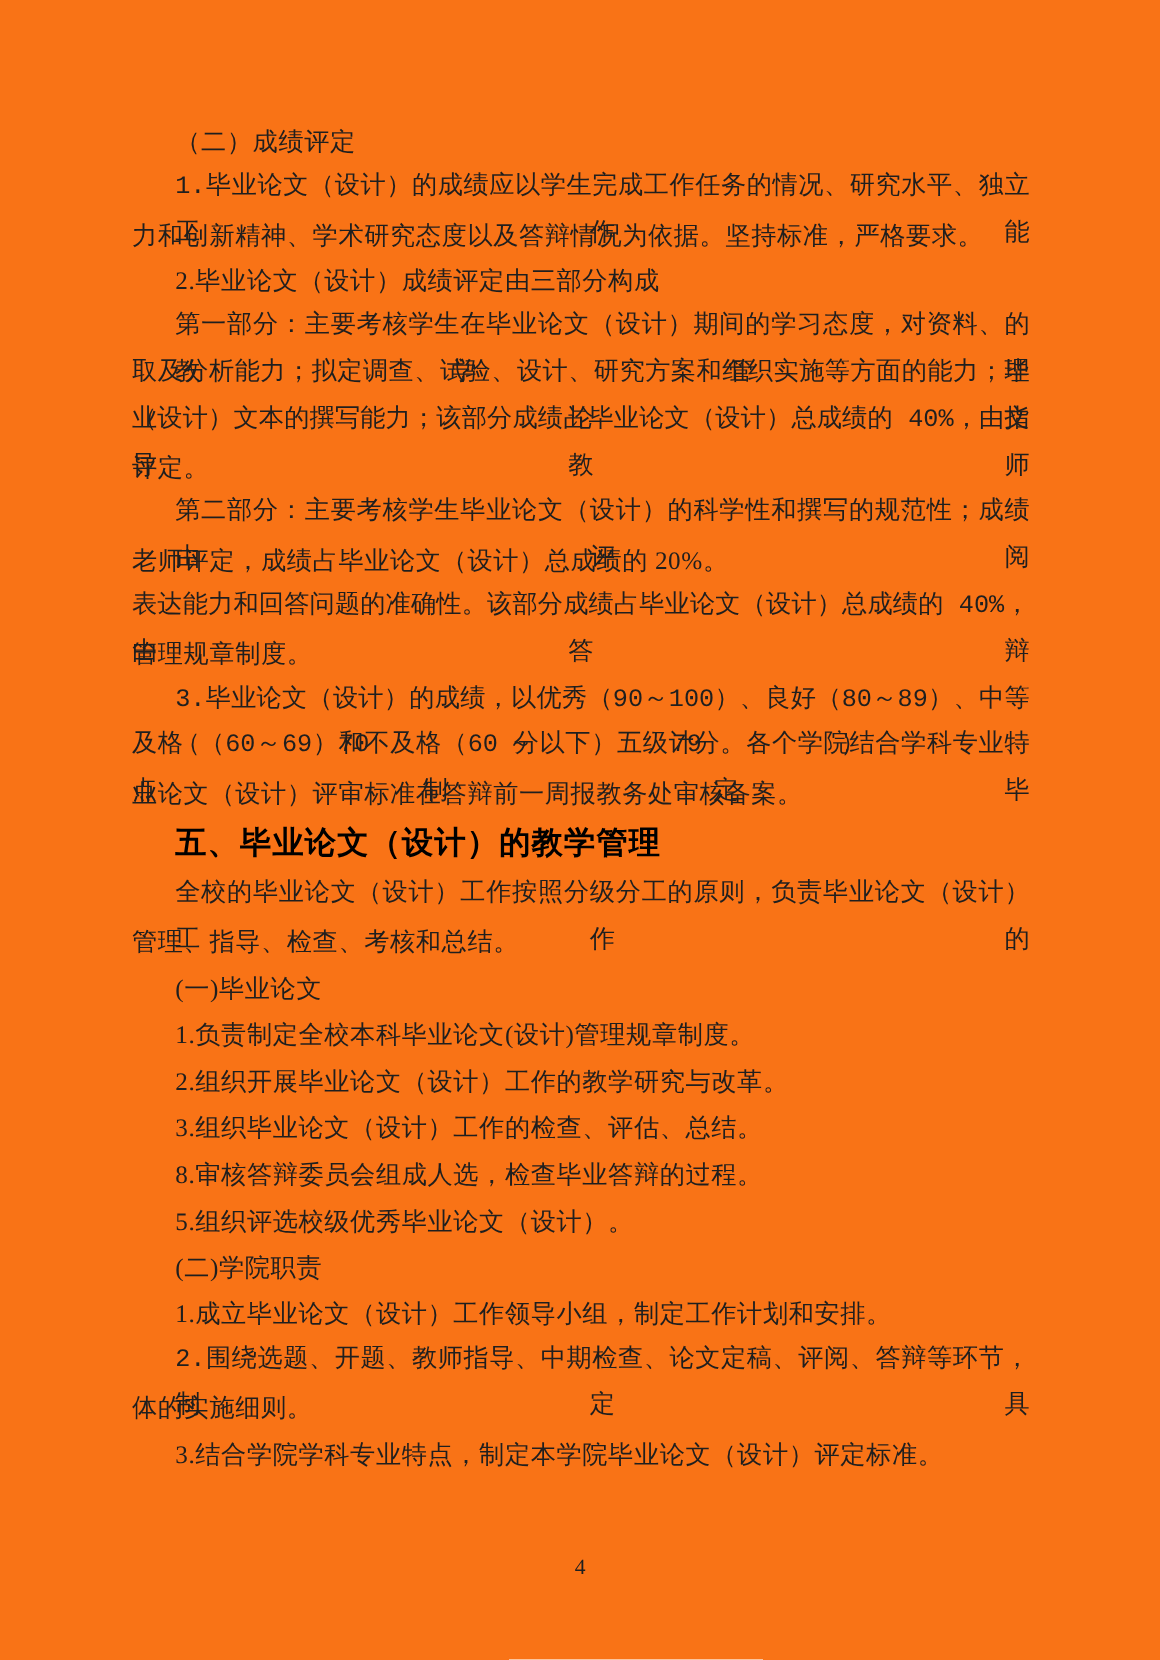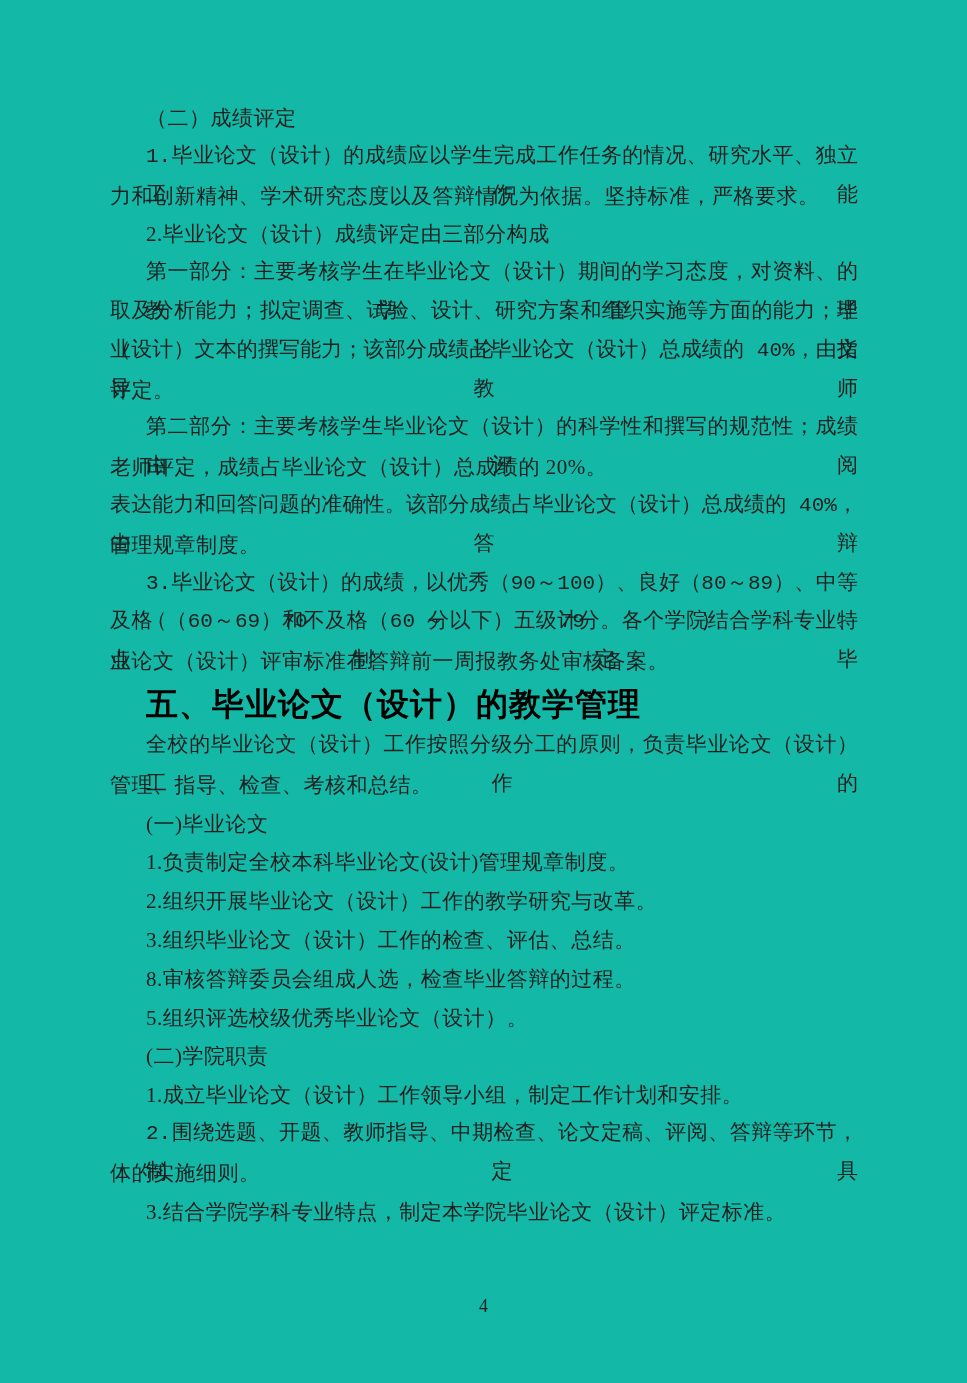--- a/index.html
+++ b/index.html
@@ -1,21 +1,21 @@
 <!DOCTYPE html>
 <html><head>
 <meta charset="utf-8">
 <style>
   * { margin: 0; padding: 0; box-sizing: border-box; }
   html, body { background: #ffffff; }
   .page {
     position: relative;
     width: 967px;
     height: 1383px;
-    background: #14b8a6;
+    background: #f97316;
     overflow: hidden;
     font-family: "Liberation Serif", "DejaVu Serif", serif;
     color: #1f1f1f;
   }
   .text-block {
     position: absolute;
     left: 110px;
     top: 99px;
     width: 748px;
   }
@@ -30,23 +30,23 @@
     white-space: normal;
     text-align: justify;
     text-align-last: justify;
     letter-spacing: 0;
     font-family: Liberation Mono, monospace;
   }
   .line.indent {
     padding-left: 36px;
   }
   .line.heading {
-    font-family: Liberation Sans, sans-serif;
+    font-family: Liberation Mono, monospace;
     font-weight: bold;
-    font-size: 32px;
+    font-size: 26px;
     height: 46px;
     line-height: 46px;
     color: #000000;
     letter-spacing: 1px;
   }
   .page-footer {
     position: absolute;
     left: 0;
     top: 1296px;
     width: 100%;

